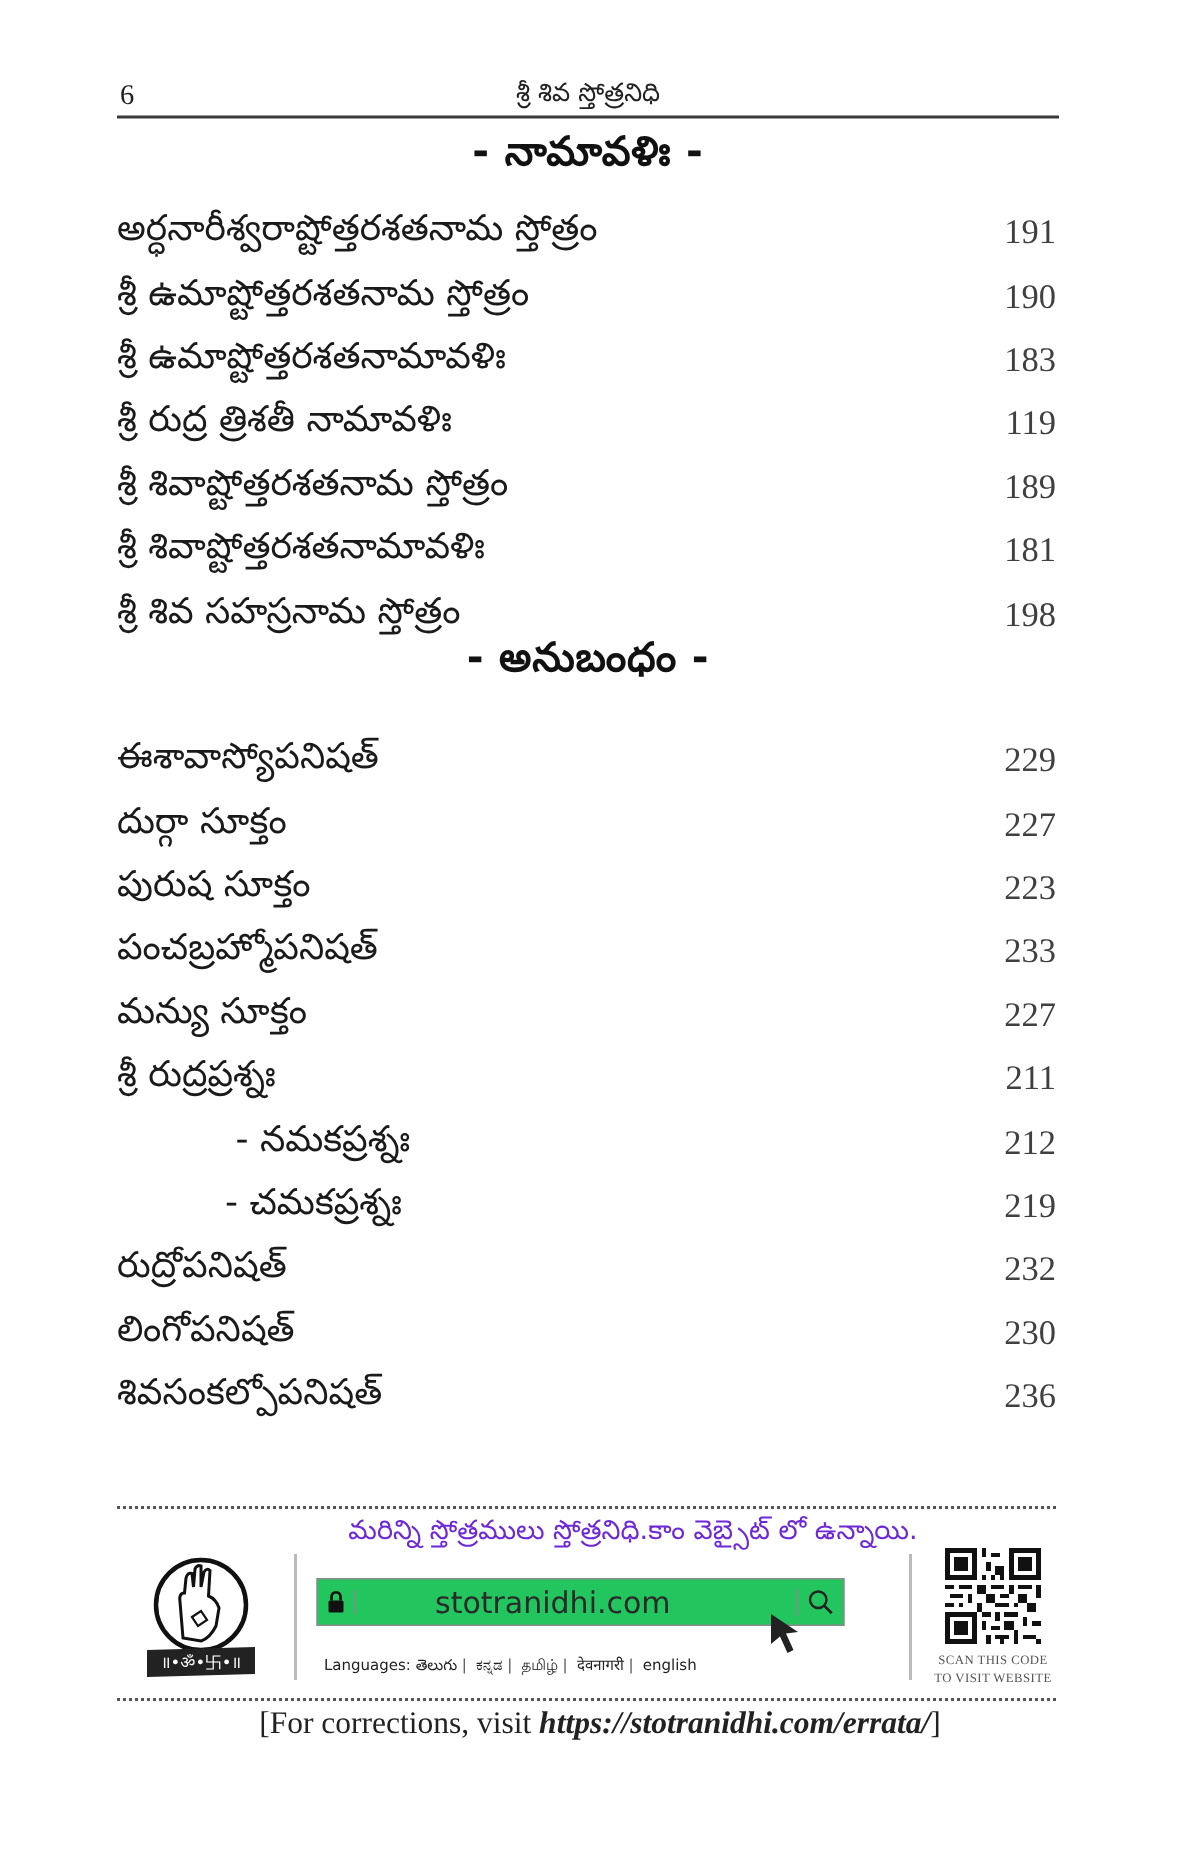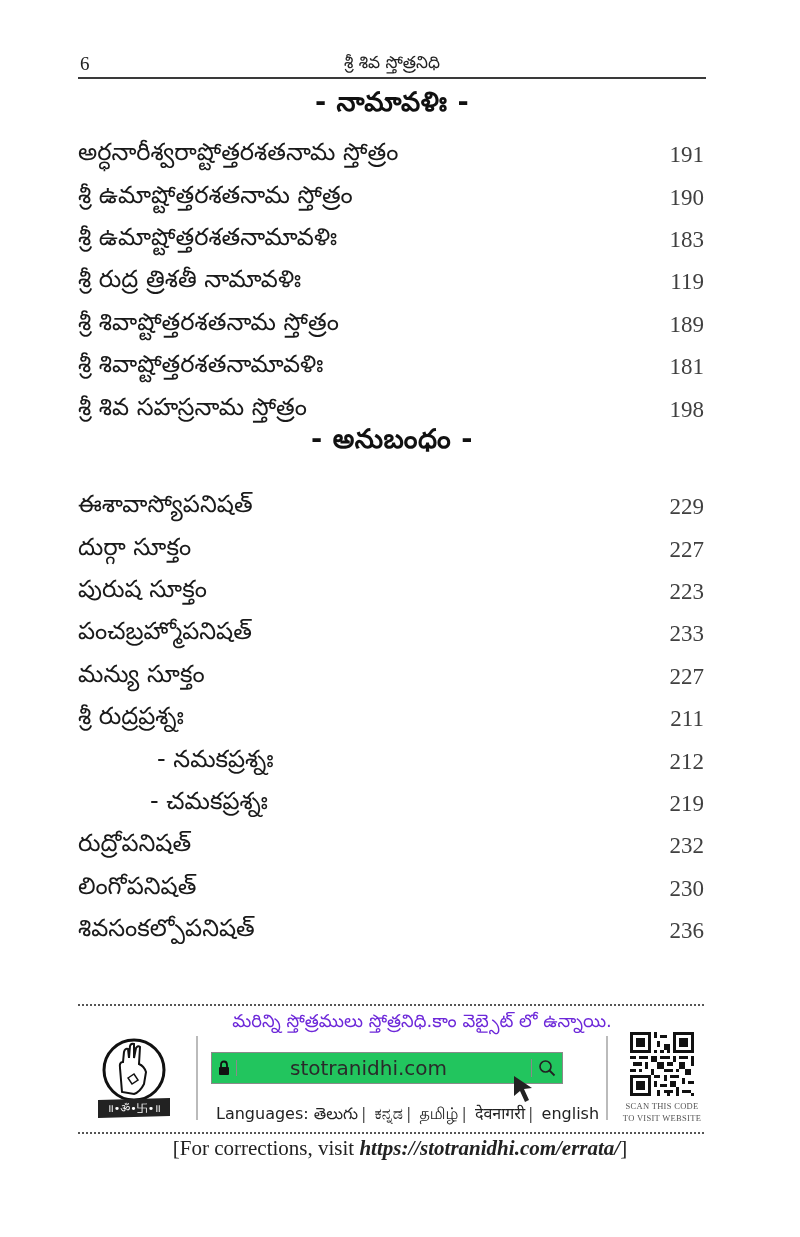--- a/index.html
+++ b/index.html
@@ -157,21 +157,21 @@
       left: 434px;
       top: 66px;
       width: 24px;
       height: 30px;
     }
     .languages {
       position: absolute;
       left: 138px;
       top: 94px;
       font-family: "DejaVu Sans", sans-serif;
-      font-size: 16px;
+      font-size: 10px;
       color: #222;
       white-space: nowrap;
     }
     .languages .sep {
       color: #555;
       margin: 0 3px;
     }
     .qr {
       position: absolute;
       left: 552px;

